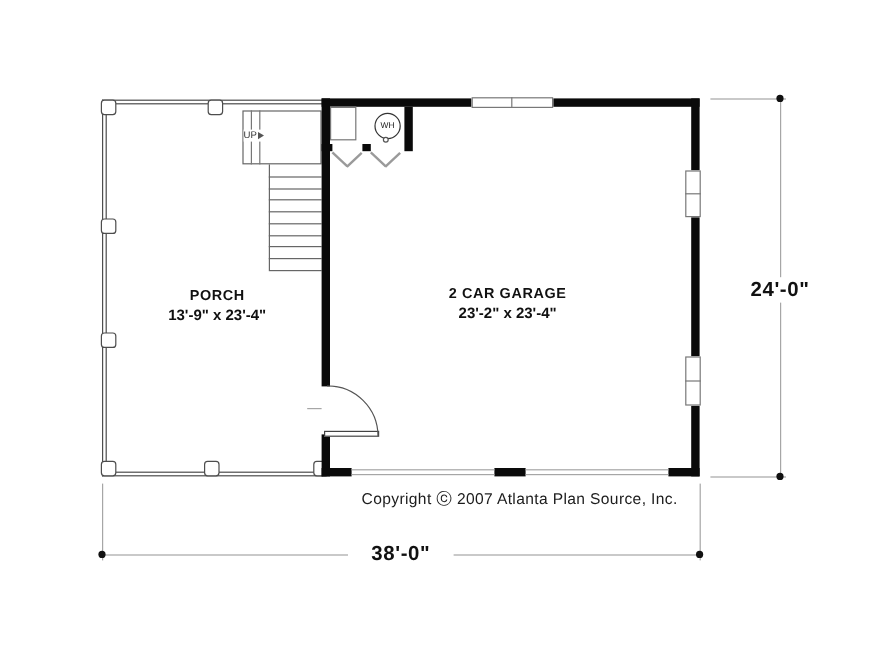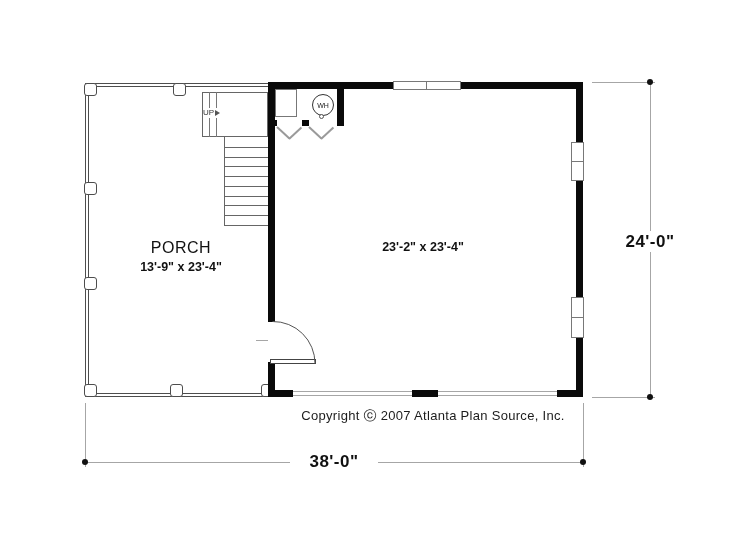--- a/index.html
+++ b/index.html
@@ -19,21 +19,21 @@
   
   .window{position:absolute;background:#fff;border:1px solid #787878;box-sizing:border-box;}
   
   .thinbox{position:absolute;background:#fff;border:1px solid #555;box-sizing:border-box;}
   .vmark{position:absolute;width:17px;height:2px;background:#9a9a9a;transform-origin:left center;}
   
   .dot{position:absolute;width:6px;height:6px;border-radius:50%;background:#111;}
   .dimtext{position:absolute;font-weight:bold;font-size:17px;color:#111;
            text-align:center;background:#fff;letter-spacing:0.5px;}
   .roomlabel{position:absolute;text-align:center;color:#111;}
-  .roomlabel .name{font-weight:normal;font-size:16px;letter-spacing:0.5px;}
+  .roomlabel .name{font-weight:bold;font-size:12px;letter-spacing:0.5px;}
   .roomlabel .size{font-weight:bold;font-size:12.5px;margin-top:3px;}
   .uplabel{position:absolute;font-size:8px;color:#333;background:#fff;
            display:flex;align-items:center;line-height:1;padding:1px 0;}
   .up-arrow{width:0;height:0;border-top:3px solid transparent;
             border-bottom:3px solid transparent;border-left:5px solid #555;margin-left:1px;}
   .whcircle{position:absolute;width:22px;height:22px;border:1.5px solid #333;border-radius:50%;
             box-sizing:border-box;background:#fff;display:flex;align-items:center;
             justify-content:center;font-size:7px;color:#222;font-weight:normal;}
   .whvalve{position:absolute;width:5px;height:5px;border:1px solid #555;border-radius:50%;
            box-sizing:border-box;background:#fff;}
@@ -123,20 +123,21 @@
   <svg class="abs" style="left:272px;top:321px;" width="44" height="43" viewBox="0 0 44 43">
     <path d="M 0.5,0.5 A 42,42 0 0 1 43,42.5" fill="none" stroke="#555" stroke-width="1"></path>
   </svg>
   <div class="gline" style="left:256px;top:340px;width:12px;height:1px;"></div>
 
   <div class="roomlabel" style="left:106px;top:239px;width:150px;">
     <div class="name">PORCH</div>
     <div class="size">13'-9" x 23'-4"</div>
   </div>
   <div class="roomlabel" style="left:328px;top:237px;width:190px;">
+    <div class="name">2 CAR GARAGE</div>
     <div class="size">23'-2" x 23'-4"</div>
   </div>
 
   <div class="copyright" style="left:293px;top:371px;width:280px;margin-top:36px;">Copyright ⓒ 2007 Atlanta Plan Source, Inc.</div>
 
   <div class="gline" style="left:85px;top:403px;width:1px;height:64px;"></div>
   <div class="gline" style="left:583px;top:403px;width:1px;height:64px;"></div>
   <div class="gline" style="left:85px;top:462px;width:217px;height:1px;"></div>
   <div class="gline" style="left:366px;top:462px;width:217px;height:1px;"></div>
   <div class="dot" style="left:82px;top:459px;"></div>

